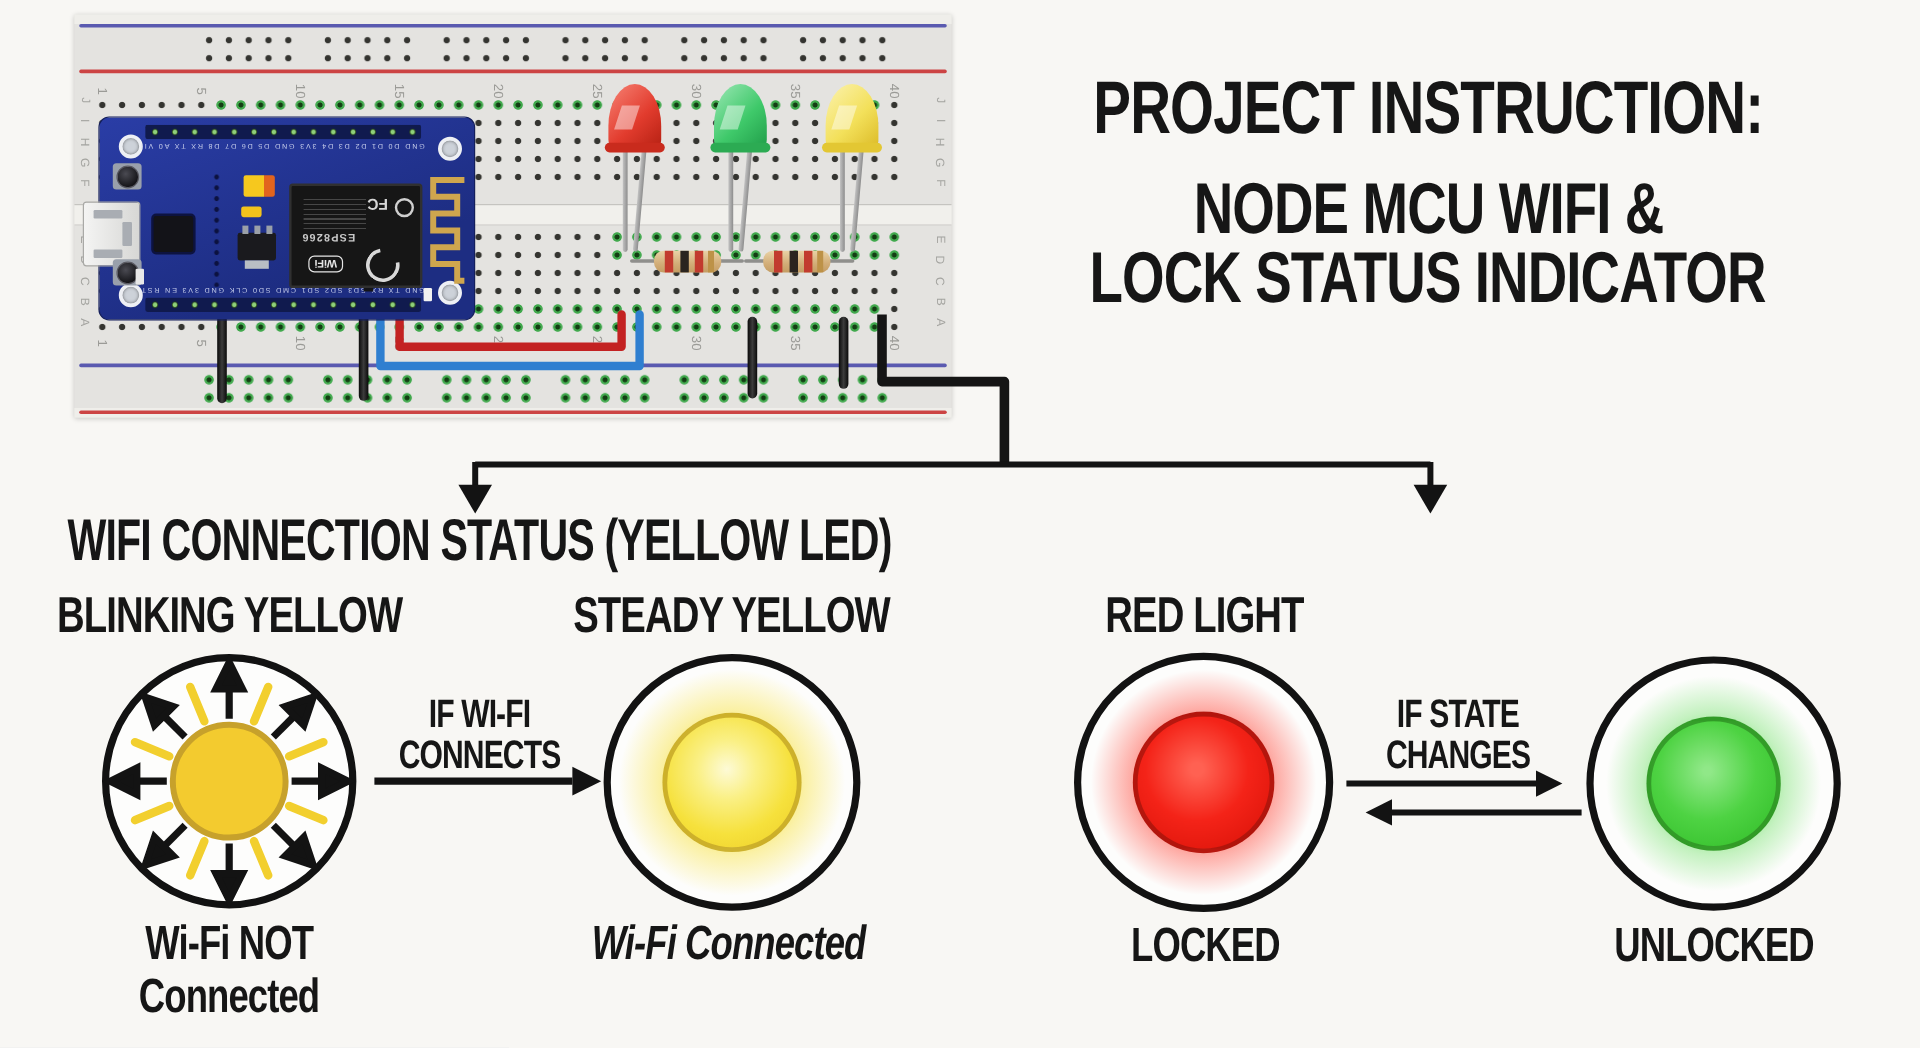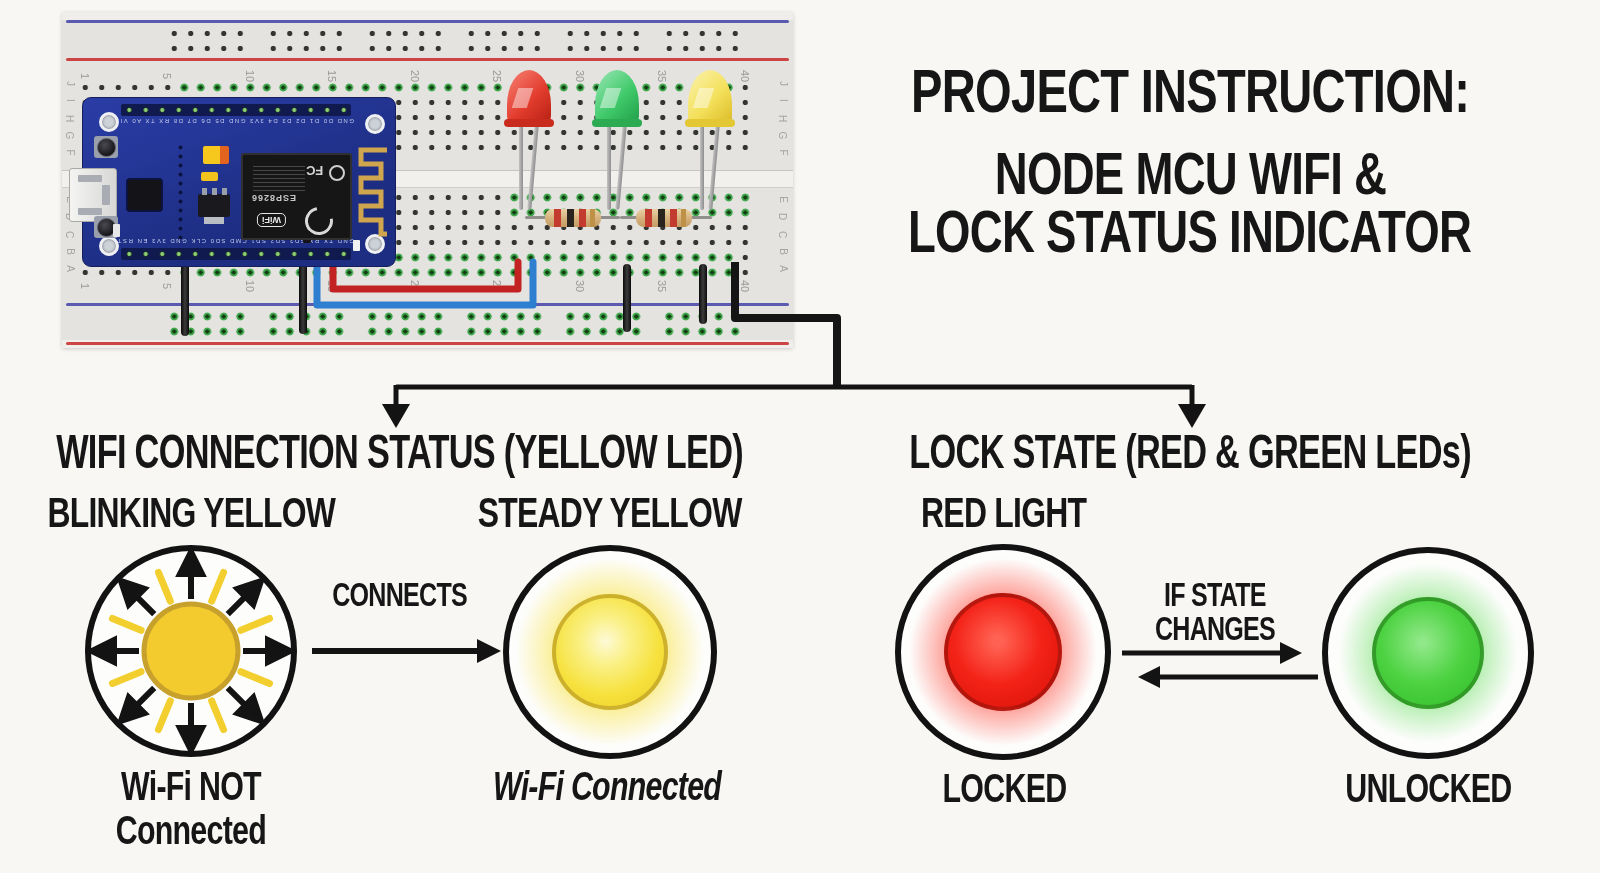--- a/index.html
+++ b/index.html
@@ -254,23 +254,20 @@
   <div class="abs ctr" style="left:870px;top:142px;width:640px;height:62px;">
     <span class="cond t2">NODE MCU WIFI &amp;</span>
   </div>
   <div class="abs ctr" style="left:870px;top:200px;width:640px;height:62px;">
     <span class="cond t2">LOCK STATUS INDICATOR</span>
   </div>
 
   <div class="abs ctr" style="left:50px;top:426px;width:700px;height:50px;">
     <span class="cond2 bh">WIFI CONNECTION STATUS (YELLOW LED)</span>
   </div>
-  <div class="abs ctr" style="left:890px;top:426px;width:600px;height:50px;">
-    <span class="cond2 bh">LOCK STATE (RED &amp; GREEN LEDs)</span>
-  </div>
 
   <div class="abs ctr" style="left:21px;top:492px;width:340px;height:42px;">
     <span class="cond sl">BLINKING YELLOW</span>
   </div>
   <div class="abs ctr" style="left:834px;top:492px;width:340px;height:42px;">
     <span class="cond sl">RED LIGHT</span>
   </div>
   <div class="abs ctr" style="left:440px;top:492px;width:340px;height:42px;">
     <span class="cond sl">STEADY YELLOW</span>
   </div>
@@ -351,20 +348,21 @@
     <div class="glow" style="width:198px;height:198px;background:radial-gradient(circle,rgba(255,45,30,.8) 0 24%,rgba(255,45,30,.38) 44%,rgba(255,45,30,0) 67%);"></div>
     <div class="orb" style="width:110px;height:110px;border:4px solid rgba(150,18,10,.65);background:radial-gradient(circle at 45% 40%,#ff6152 6%,#f42318 48%,#d91208 95%);"></div>
   </div>
 
   <div class="abs circle ctr" style="left:1322px;top:547px;width:200px;height:200px;">
     <div class="glow" style="width:192px;height:192px;background:radial-gradient(circle,rgba(90,220,80,.8) 0 24%,rgba(90,220,80,.35) 44%,rgba(90,220,80,0) 66%);"></div>
     <div class="orb" style="width:104px;height:104px;border:4px solid rgba(45,140,35,.75);background:radial-gradient(circle at 45% 40%,#90e888 4%,#4ed343 48%,#32bd29 95%);"></div>
   </div>
 
   <div class="abs" style="left:270px;top:578px;width:260px;text-align:center;">
+    <div><span class="cond trn">IF WI-FI</span></div>
     <div><span class="cond trn">CONNECTS</span></div>
   </div>
   <div class="abs" style="left:1085px;top:578px;width:260px;text-align:center;">
     <div><span class="cond trn">IF STATE</span></div>
     <div><span class="cond trn">CHANGES</span></div>
   </div>
 
   <div class="abs" style="left:21px;top:764px;width:340px;text-align:center;">
     <div><span class="cond capt">Wi-Fi NOT</span></div>
     <div><span class="cond capt">Connected</span></div>

